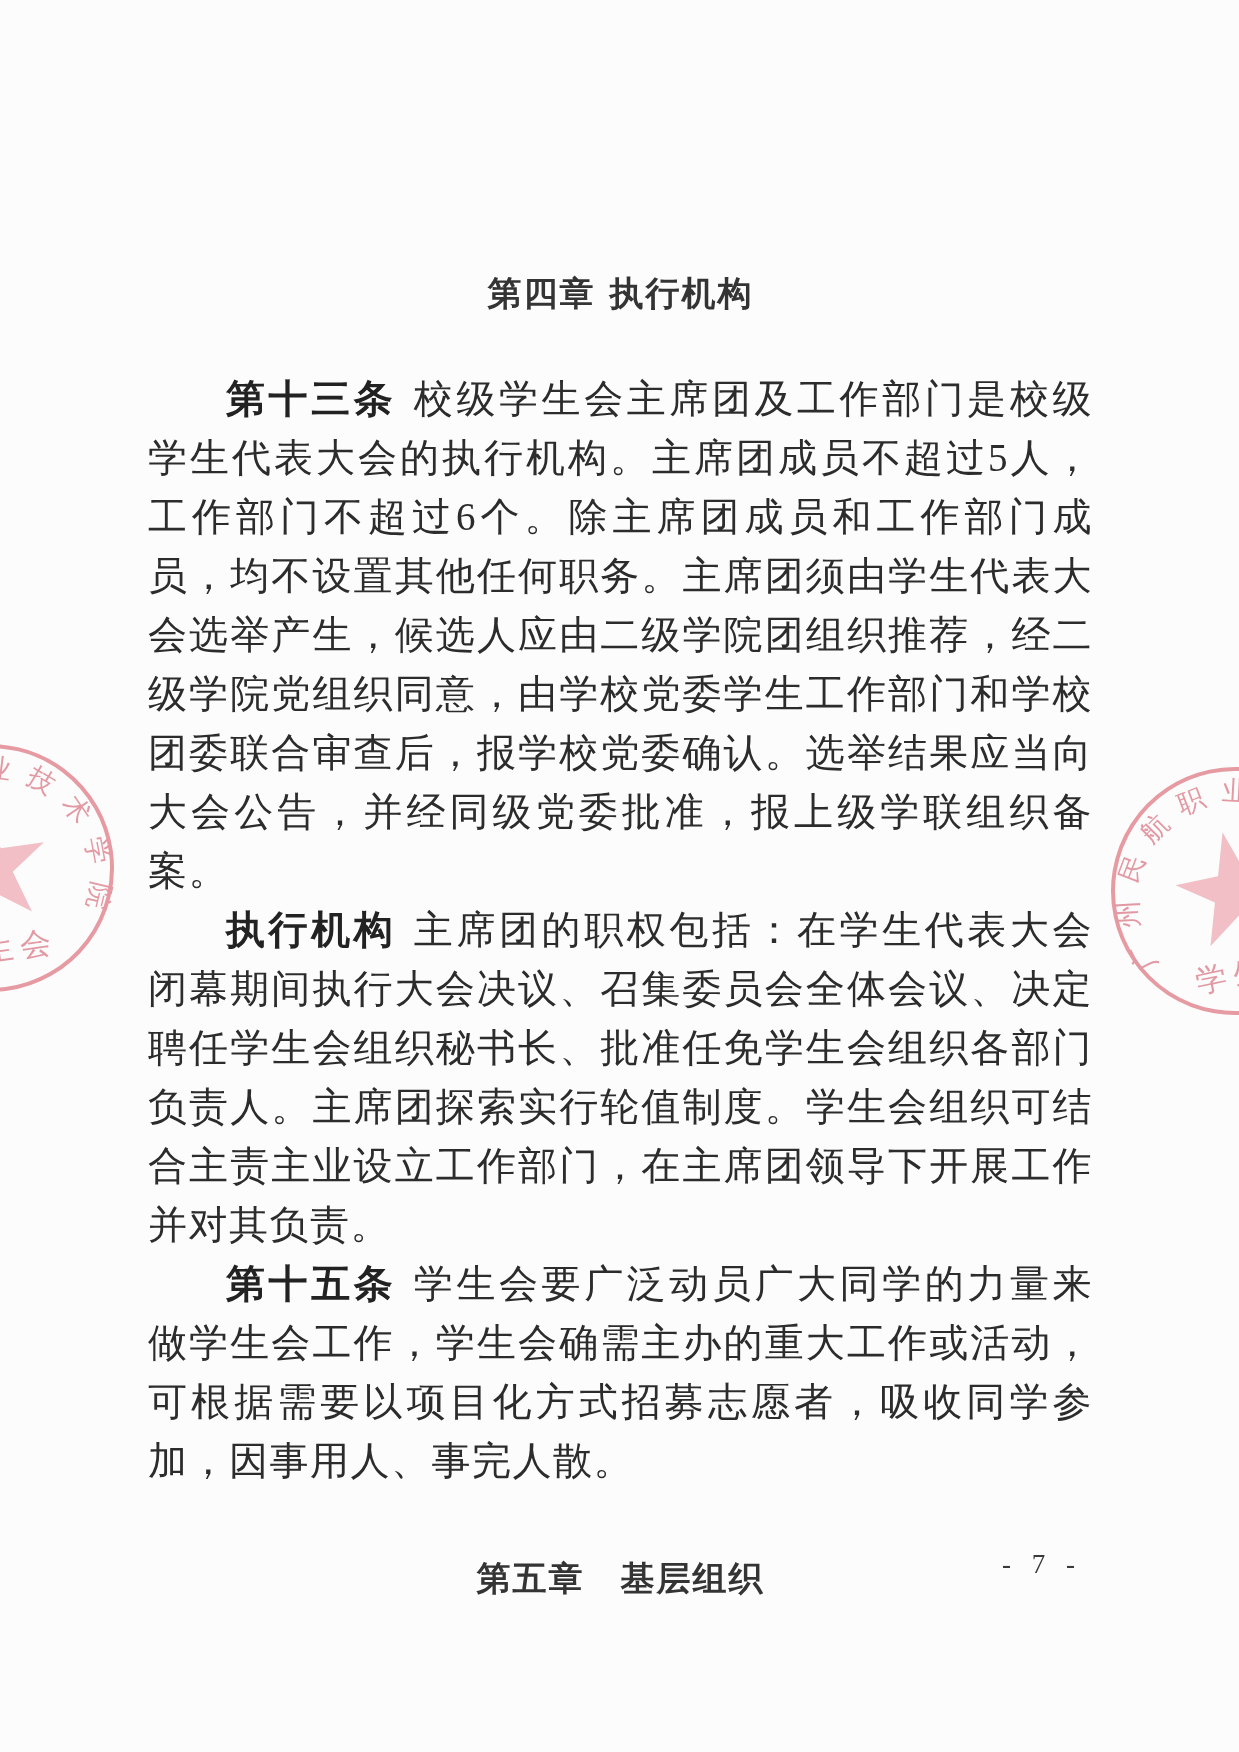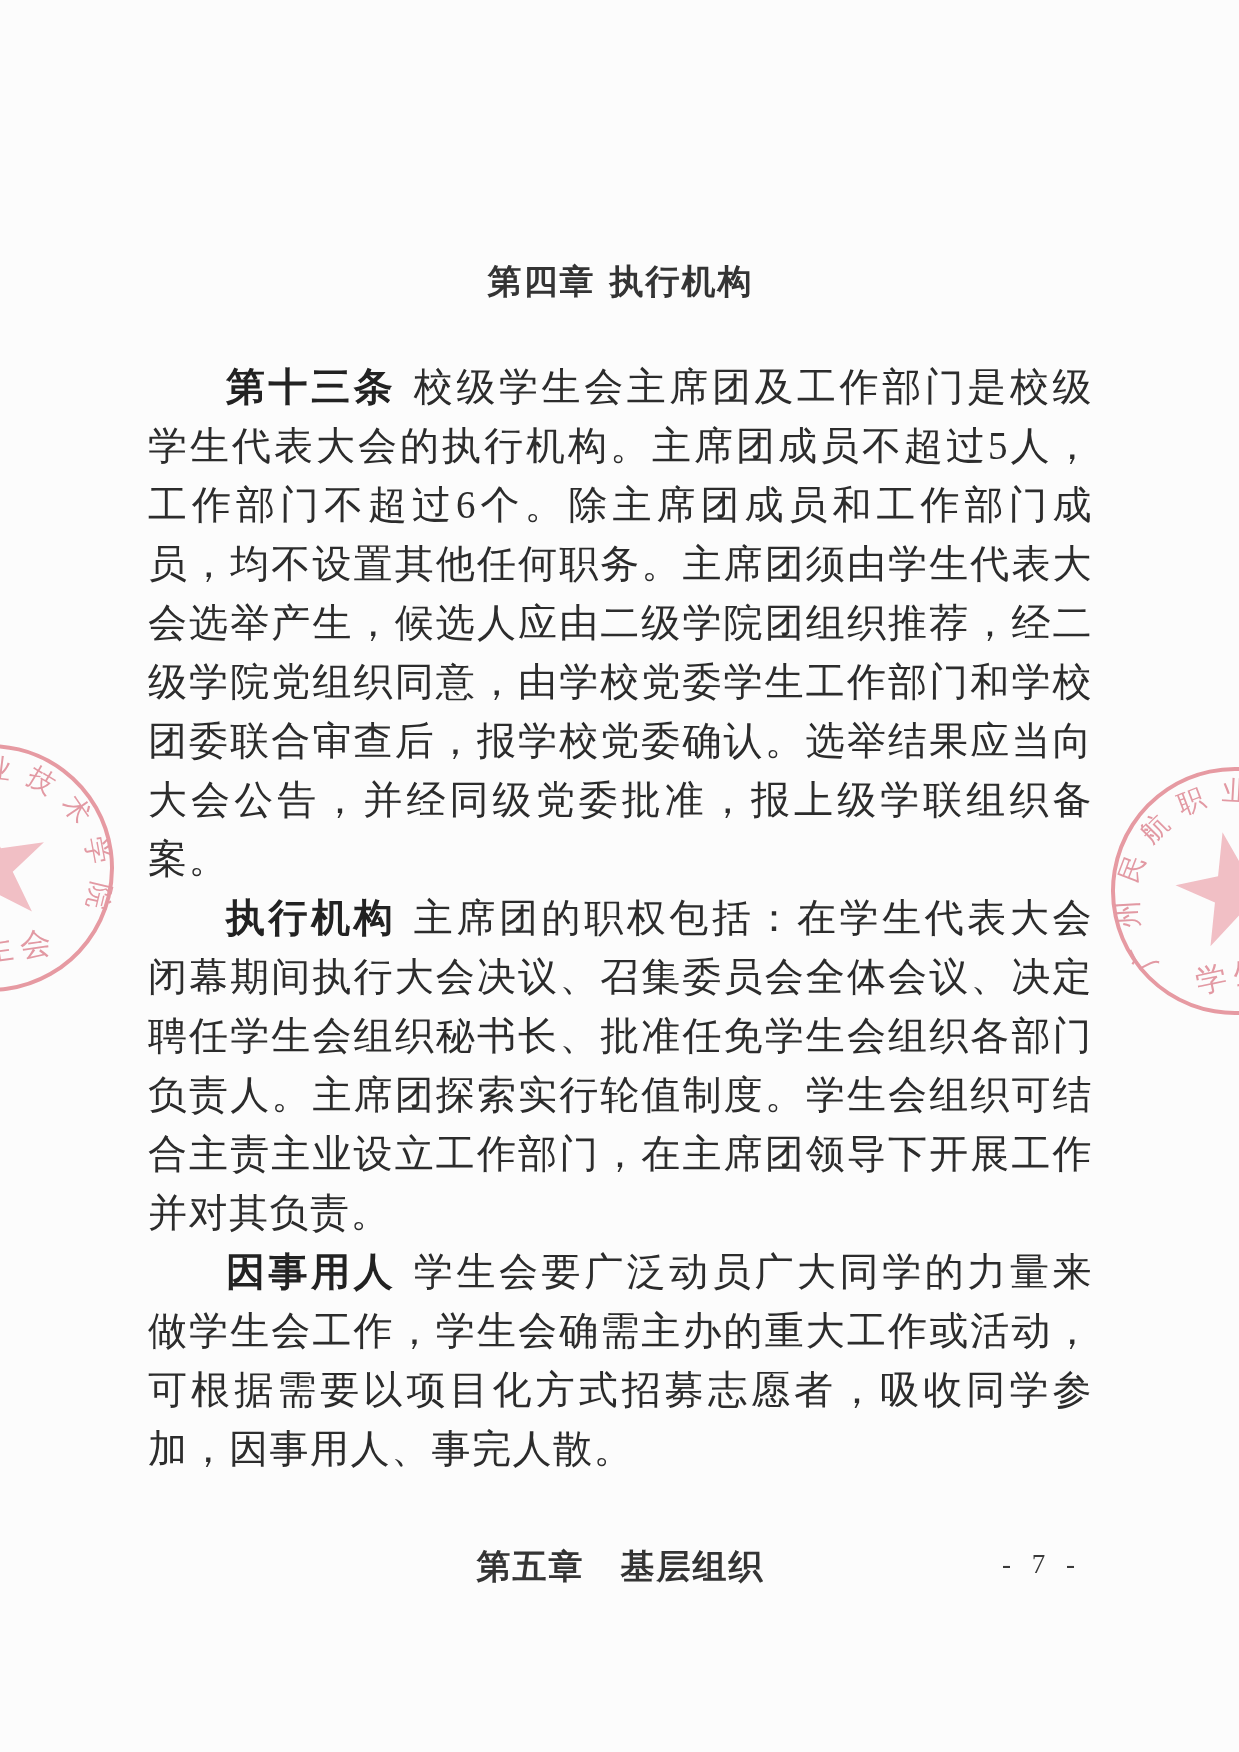--- a/index.html
+++ b/index.html
@@ -10,21 +10,21 @@
     color: #2e2e2e;
   }
   .page {
     position: relative;
     width: 1239px; height: 1752px;
     background: #fcfcfc;
     overflow: hidden;
   }
   .text-column {
     position: absolute;
-    left: 148px; top: 252px; width: 945px;
+    left: 148px; top: 264px; width: 945px;
   }
   .chapter-heading {
     margin: 0;
     font-family: "DejaVu Sans", "Liberation Sans", sans-serif;
     font-weight: 700;
     font-size: 34px;
     line-height: 59px;
     text-align: center;
     color: #343434;
     letter-spacing: 2px;
@@ -113,21 +113,21 @@
     <h1 class="chapter-heading">第四章 执行机构</h1>
 
     <div class="body-paragraphs">
       <p class="para">
         <b>第十三条</b><span>校级学生会主席团及工作部门是校级学生代表大会的执行机构。主席团成员不超过5人，工作部门不超过6个。除主席团成员和工作部门成员，均不设置其他任何职务。主席团须由学生代表大会选举产生，候选人应由二级学院团组织推荐，经二级学院党组织同意，由学校党委学生工作部门和学校团委联合审查后，报学校党委确认。选举结果应当向大会公告，并经同级党委批准，报上级学联组织备案。</span>
       </p>
       <p class="para">
         <b>执行机构</b><span>主席团的职权包括：在学生代表大会闭幕期间执行大会决议、召集委员会全体会议、决定聘任学生会组织秘书长、批准任免学生会组织各部门负责人。主席团探索实行轮值制度。学生会组织可结合主责主业设立工作部门，在主席团领导下开展工作并对其负责。</span>
       </p>
       <p class="para">
-        <b>因事用人</b><span>学生会要广泛动员广大同学的力量来做学生会工作，学生会确需主办的重大工作或活动，可根据需要以项目化方式招募志愿者，吸收同学参加，因事用人、事完人散。</span>
+        <b>第十五条</b><span>学生会要广泛动员广大同学的力量来做学生会工作，学生会确需主办的重大工作或活动，可根据需要以项目化方式招募志愿者，吸收同学参加，因事用人、事完人散。</span>
       </p>
     </div>
 
     <h1 class="chapter-heading second">第五章　基层组织</h1>
 
   </div>
 
   <div class="page-number">- 7 -</div>
 
 </div>

